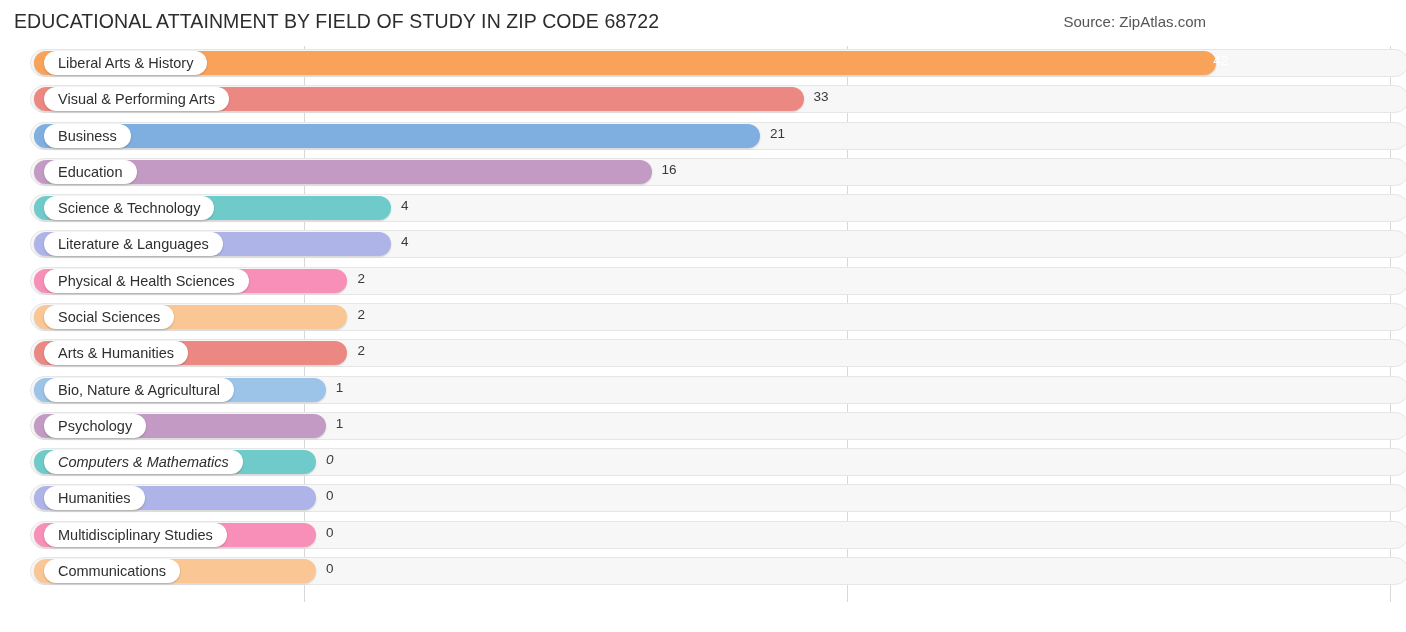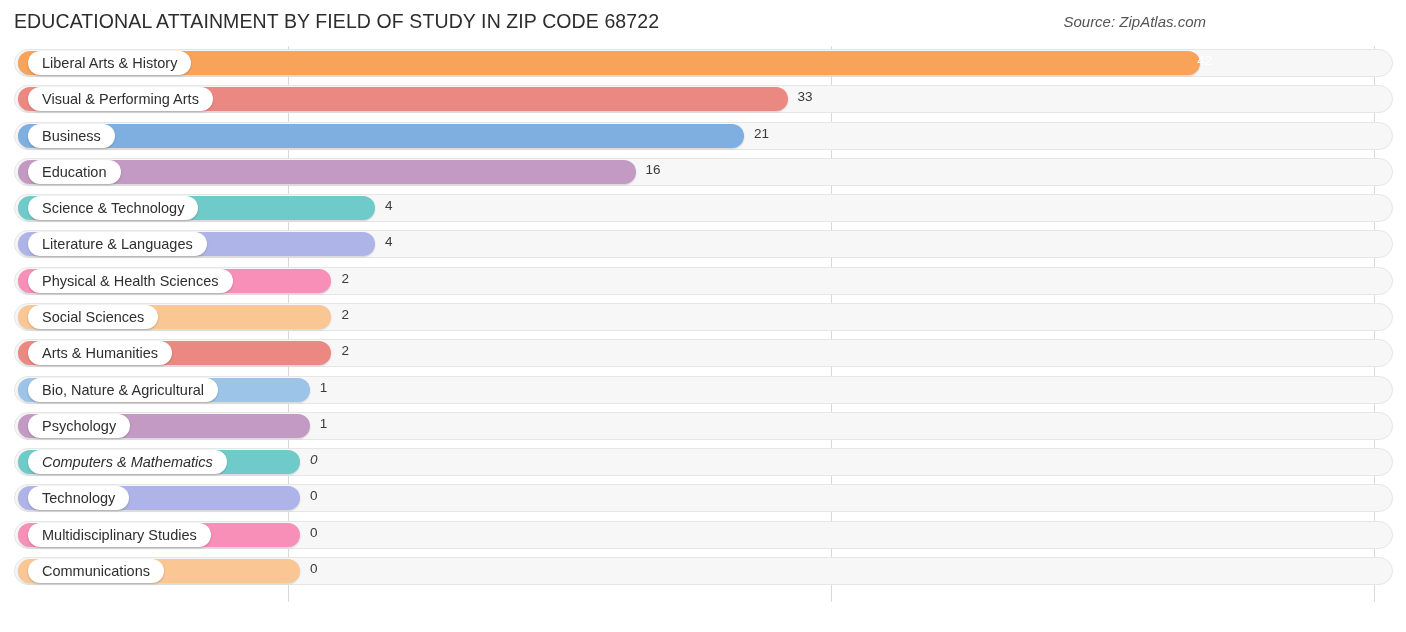--- a/index.html
+++ b/index.html
@@ -30,29 +30,28 @@
     font-weight: 400;
     color: #2d2d2d;
     letter-spacing: 0.1px;
     white-space: nowrap;
   }
   #source-label {
     position: absolute;
     right: 10px;
     top: 13px;
     font-size: 15px;
-    font-style: italic;
     color: #555555;
     white-space: nowrap;
   }
 
   
   #plot {
     position: absolute;
-    left: 0;
+    left: 16px;
     top: 44px;
     width: 1146px;
     height: 588px;
   }
 
   .gridline {
     position: absolute;
     top: 2px;
     width: 1px;
     height: 556px;
@@ -226,21 +225,21 @@
         <div class="bar" style="width: 282px; background: rgb(111, 203, 201);"></div>
         <div class="cat-pill">
           <span>Computers &amp; Mathematics</span>
         </div>
         <div class="value-out" style="left: 296px;">0</div>
       </div>
       <div class="row" style="top: 440.36px;">
         <div class="track"></div>
         <div class="bar" style="width: 282px; background: rgb(175, 180, 232);"></div>
         <div class="cat-pill">
-          <span>Technology</span>
+          <span>Humanities</span>
         </div>
         <div class="value-out" style="left: 296px;">0</div>
       </div>
       <div class="row" style="top: 476.64px;">
         <div class="track"></div>
         <div class="bar" style="width: 282px; background: rgb(247, 143, 184);"></div>
         <div class="cat-pill">
           <span>Multidisciplinary Studies</span>
         </div>
         <div class="value-out" style="left: 296px;">0</div>

